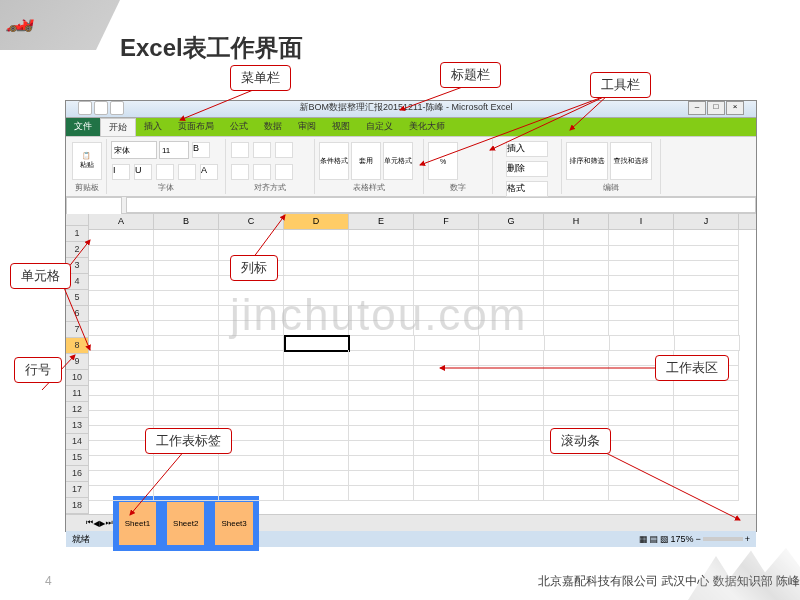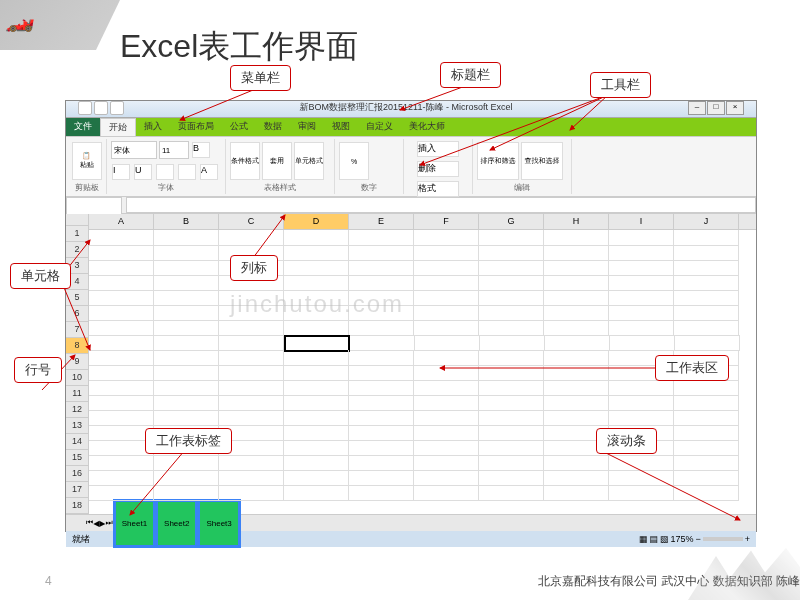--- a/index.html
+++ b/index.html
@@ -1,19 +1,19 @@
 <!DOCTYPE html>
 <html><head>
 <meta charset="utf-8">
 <style>
 body{margin:0;font-family:"Microsoft YaHei",Arial,sans-serif;background:#fff;overflow:hidden;width:800px;height:600px;position:relative}
 .slide{position:relative;width:800px;height:600px}
 .top-decor{position:absolute;top:0;left:0;width:120px;height:50px;background:linear-gradient(135deg,#333,#666);clip-path:polygon(0 0,100% 0,80% 100%,0 100%);opacity:.3}
 .car-img{position:absolute;top:5px;left:5px;font-size:24px}
-.title{position:absolute;top:25px;left:120px;font-size:32px;font-weight:normal;color:#333}
+.title{position:absolute;top:32px;left:120px;font-size:24px;font-weight:bold;color:#333}
 .logo{position:absolute;top:20px;right:30px;display:flex;align-items:center;gap:6px}
 .logo-icon{width:28px;height:28px;border-radius:50%;border:3px solid #0099cc;position:relative}
 .logo-icon::after{content:"";position:absolute;width:8px;height:8px;background:#0099cc;border-radius:50%;top:6px;left:6px}
 .logo-text{font-size:14px;color:#333;line-height:1}
 .logo-text small{font-size:8px;color:#999;display:block}
 .excel-window{position:absolute;top:100px;left:65px;width:690px;height:430px;border:1px solid #888;background:#fff;font-size:9px}
 .excel-titlebar{background:linear-gradient(#e8f0f8,#d0e0f0);height:16px;display:flex;align-items:flex-start;padding:0 12px;border-bottom:1px solid #aaa}
 .qat{display:flex;gap:2px;align-items:center}
 .qat-btn{width:12px;height:12px;background:#fff;border:1px solid #bbb;border-radius:2px}
 .excel-title{flex:1;text-align:center;font-size:9px;color:#333}
@@ -40,25 +40,25 @@
 .grid-main{flex:1;position:relative}
 .col-headers{display:flex;background:#e8e8e8;border-bottom:1px solid #ccc;height:15px}
 .col-hdr{width:64px;border-right:1px solid #ccc;font-size:9px;text-align:center;line-height:15px}
 .col-hdr.sel{background:#ffcc66}
 .corner{width:22px;height:15px;background:#e8e8e8;border-right:1px solid #ccc;border-bottom:1px solid #ccc}
 .grid-rows{position:relative}
 .grid-row{display:flex;height:15px}
 .cell{width:64px;height:15px;border-right:1px solid #ddd;border-bottom:1px solid #ddd}
 .cell.active{border:2px solid #000;width:62px;height:13px}
 .sheet-tabs{height:16px;background:#e8e8e8;display:flex;align-items:center;border-top:1px solid #ccc;font-size:8px;padding-left:20px}
-.sheet-tab{padding:17px 6px;background:#22c55e;border:3px solid #3b82f6;margin-right:-1px}
+.sheet-tab{padding:17px 6px;background:#fdba74;border:6px solid #3b82f6;margin-right:-1px}
 .status-bar{height:16px;background:#d0e0f0;display:flex;align-items:center;justify-content:space-between;padding:0 6px;font-size:9px}
 .zoom{display:flex;align-items:center;gap:2px}
 .callout{position:absolute;background:#fff;border:1px solid #c00;border-radius:4px;padding:3px 10px;font-size:13px;color:#333;z-index:10}
-.watermark{position:absolute;top:290px;left:230px;font-size:24px;color:#bbb;opacity:.5;z-index:20;pointer-events:none;letter-spacing:2px}
+.watermark{position:absolute;top:290px;left:230px;font-size:44px;color:#bbb;opacity:.5;z-index:20;pointer-events:none;letter-spacing:2px}
 .footer{position:absolute;bottom:10px;left:0;width:100%;text-align:right;font-size:12px;color:#404040}
 .page-num{position:absolute;bottom:12px;left:45px;font-size:12px;color:#aaa}
 .bottom-decor{position:absolute;bottom:0;right:0;width:140px;height:55px;opacity:.25;overflow:hidden}
 .bottom-decor::before{content:"";position:absolute;width:100%;height:100%;background:linear-gradient(45deg,#999 0%,#ccc 40%,#888 60%,transparent 100%);clip-path:polygon(20% 100%,40% 20%,50% 60%,65% 10%,75% 50%,90% 5%,100% 40%,100% 100%)}
 svg.arrow{position:absolute;z-index:8;pointer-events:none}
 </style>
 </head>
 <body>
 
 <div class="slide">
@@ -67,21 +67,21 @@
 <div class="title">Excel表工作界面</div>
 
 <div class="callout" style="top:65px;left:230px">菜单栏</div>
 <div class="callout" style="top:62px;left:440px">标题栏</div>
 <div class="callout" style="top:72px;left:590px">工具栏</div>
 <div class="callout" style="top:263px;left:10px">单元格</div>
 <div class="callout" style="top:255px;left:230px">列标</div>
 <div class="callout" style="top:357px;left:14px">行号</div>
 <div class="callout" style="top:355px;left:655px">工作表区</div>
 <div class="callout" style="top:428px;left:145px">工作表标签</div>
-<div class="callout" style="top:428px;left:596px">滚动条</div>
+<div class="callout" style="top:428px;left:550px">滚动条</div>
 
 <svg class="arrow" style="top:0;left:0" width="800" height="600">
 <defs>
         <marker id="ah" markerWidth="6" markerHeight="6" refX="5" refY="3" orient="auto">
           <path d="M0,0 L6,3 L0,6 Z" fill="#c00"></path>
         </marker>
       </defs>
 <line x1="258" y1="88" x2="180" y2="120" stroke="#c00" stroke-width="1" marker-end="url(#ah)"></line>
 <line x1="468" y1="85" x2="400" y2="110" stroke="#c00" stroke-width="1" marker-end="url(#ah)"></line>
 <line x1="608" y1="95" x2="490" y2="150" stroke="#c00" stroke-width="1" marker-end="url(#ah)"></line>
@@ -134,20 +134,31 @@
             <input class="font-select" value="宋体" style="">
             <input class="font-select" style="width: 24px;" value="11">
             <div class="small-btn">B</div>
             <div class="small-btn">I</div>
             <div class="small-btn">U</div>
             <div class="small-btn"></div>
             <div class="small-btn"></div>
             <div class="small-btn">A</div>
           </div>
           <div class="ribbon-group-label">字体</div>
+        </div>
+    <div class="ribbon-group" style="width:80px">
+          <div class="ribbon-group-content" style="flex-wrap:wrap">
+            <div class="small-btn"></div>
+            <div class="small-btn"></div>
+            <div class="small-btn"></div>
+            <div class="small-btn"></div>
+            <div class="small-btn"></div>
+            <div class="small-btn"></div>
+          </div>
+          <div class="ribbon-group-label">对齐方式</div>
         </div>
     <div class="ribbon-group" style="width:100px">
           <div class="ribbon-group-content">
             <div class="big-btn">
               <span>条件格式</span>
             </div>
             <div class="big-btn">
               <span>套用</span>
             </div>
             <div class="big-btn">

